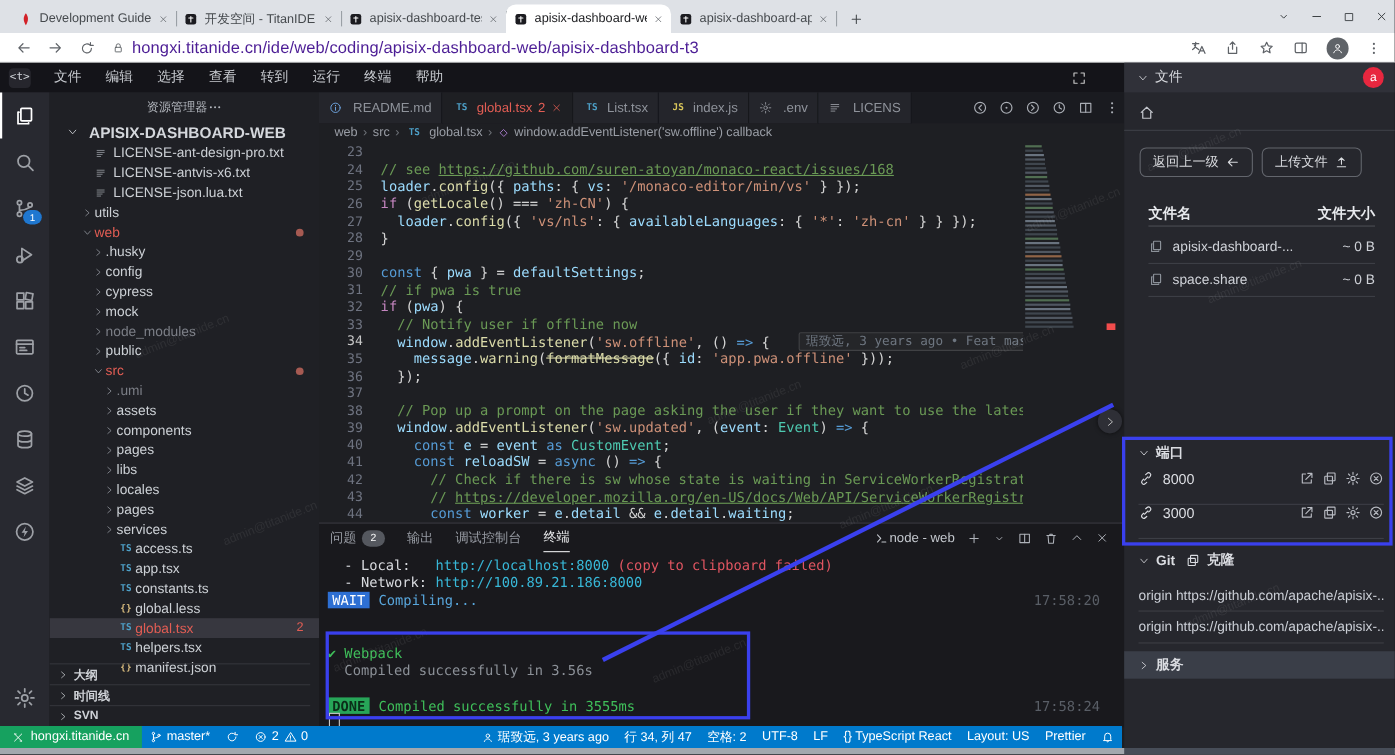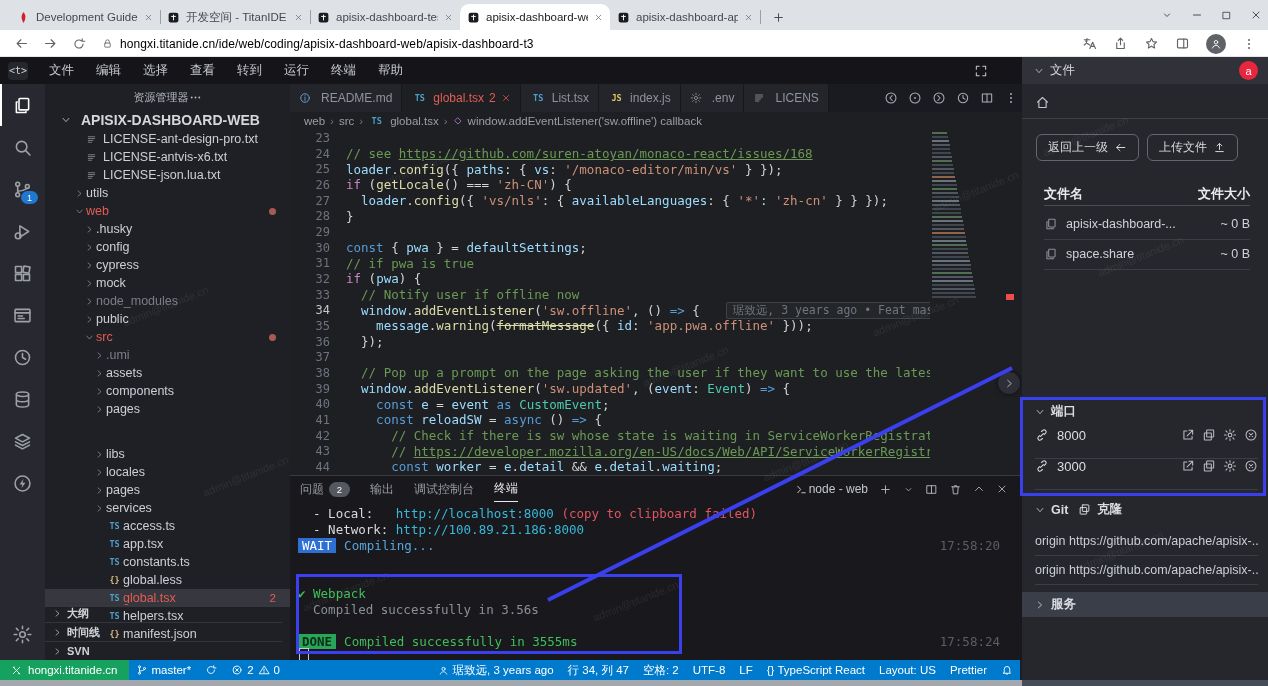--- a/index.html
+++ b/index.html
@@ -14,21 +14,21 @@
         border-radius:9px 9px 0 0;font-size:11.5px;color:#45494d;position:relative}
   .btab .bttitle{flex:1;white-space:nowrap;overflow:hidden;text-overflow:clip}
   .btab.active{background:#ffffff;color:#202124}
   .btab:not(.active)::after{content:"";position:absolute;right:-1px;top:6px;height:14px;width:1px;background:#9aa0a6}
   .btclose{color:#5f6368;flex:0 0 auto}
   .newtab{width:24px;height:24px;margin:0 0 1px 6px;display:flex;align-items:center;justify-content:center;color:#45494d}
   .winctl{position:absolute;top:0;right:6px;height:30px;display:flex;align-items:center;gap:18px;color:#3c4043}
   .btoolbar{position:absolute;top:30px;left:0;width:1268px;height:27px;background:#ffffff;display:flex;align-items:center;box-shadow:inset 0 -1px 0 #e4e6e8}
   .navic{color:#5f6368;margin-left:14px}
   .urlwrap{display:flex;align-items:center;margin-left:16px;gap:7px;flex:1}
-  .url{font-size:12px;color:#000000;letter-spacing:.1px}
+  .url{font-size:15px;color:#4c1d95;letter-spacing:.1px}
   .rtools{display:flex;align-items:center;gap:16px;margin-right:12px;color:#5f6368}
   .avatar{width:20px;height:20px;border-radius:50%;background:#5f6368;display:flex;align-items:center;justify-content:center;color:#fff}
 
   
   .menubar{position:absolute;top:57px;left:0;width:1022px;height:27px;background:#141419;display:flex;align-items:center;color:#c7cacf;font-size:12.5px}
   .logo{width:20px;height:18px;margin:0 10px 0 8px;background:#26262d;border-radius:4px;color:#cfd3d8;
         font-family:"DejaVu Sans Mono",monospace;font-size:10px;display:flex;align-items:center;justify-content:center}
   .mitem{padding:0 11px;height:100%;display:flex;align-items:center}
   .fullscr{position:absolute;right:34px;color:#c8c8c8}
 
@@ -533,21 +533,21 @@
         <span class="lbl">components</span>
       </div>
       <div class="trow" style="padding-left: 48px;">
         <span class="tarr">
           <svg width="9" height="9" viewBox="0 0 24 24" fill="none" stroke="currentColor" stroke-width="1.8" stroke-linecap="round" stroke-linejoin="round">
             <path d="M8 5l8 7-8 7"></path>
           </svg>
         </span>
         <span class="lbl">pages</span>
       </div>
-      <div class="trow" style="padding-left: 48px; margin-top: 27px;">
+      <div class="trow" style="padding-left: 48px;">
         <span class="tarr">
           <svg width="9" height="9" viewBox="0 0 24 24" fill="none" stroke="currentColor" stroke-width="1.8" stroke-linecap="round" stroke-linejoin="round">
             <path d="M8 5l8 7-8 7"></path>
           </svg>
         </span>
         <span class="lbl">libs</span>
       </div>
       <div class="trow" style="padding-left: 48px;">
         <span class="tarr">
           <svg width="9" height="9" viewBox="0 0 24 24" fill="none" stroke="currentColor" stroke-width="1.8" stroke-linecap="round" stroke-linejoin="round">

